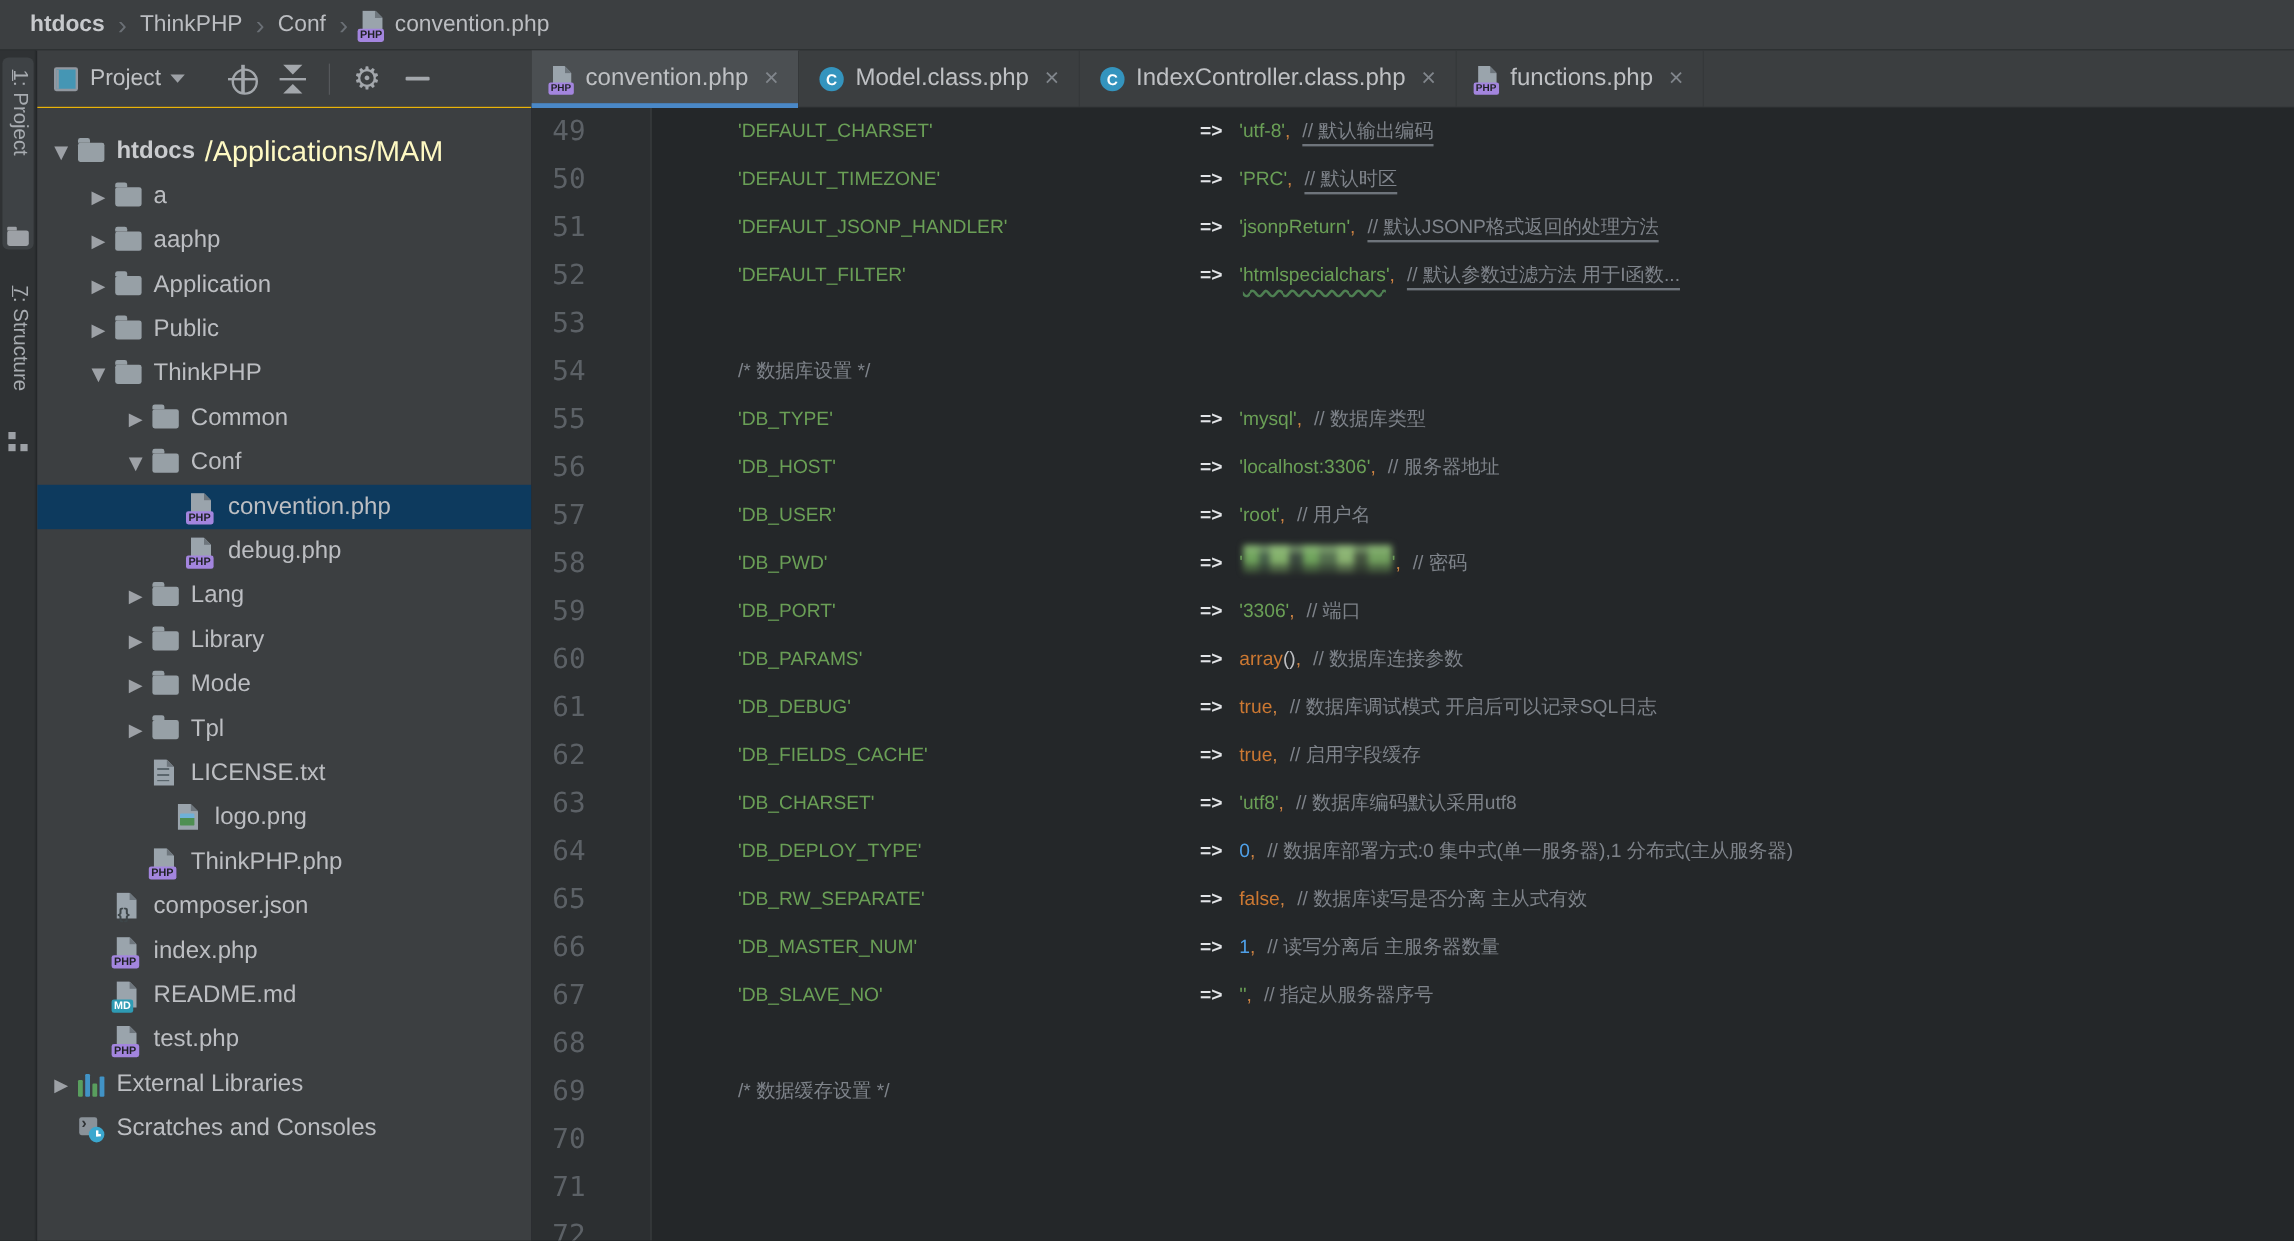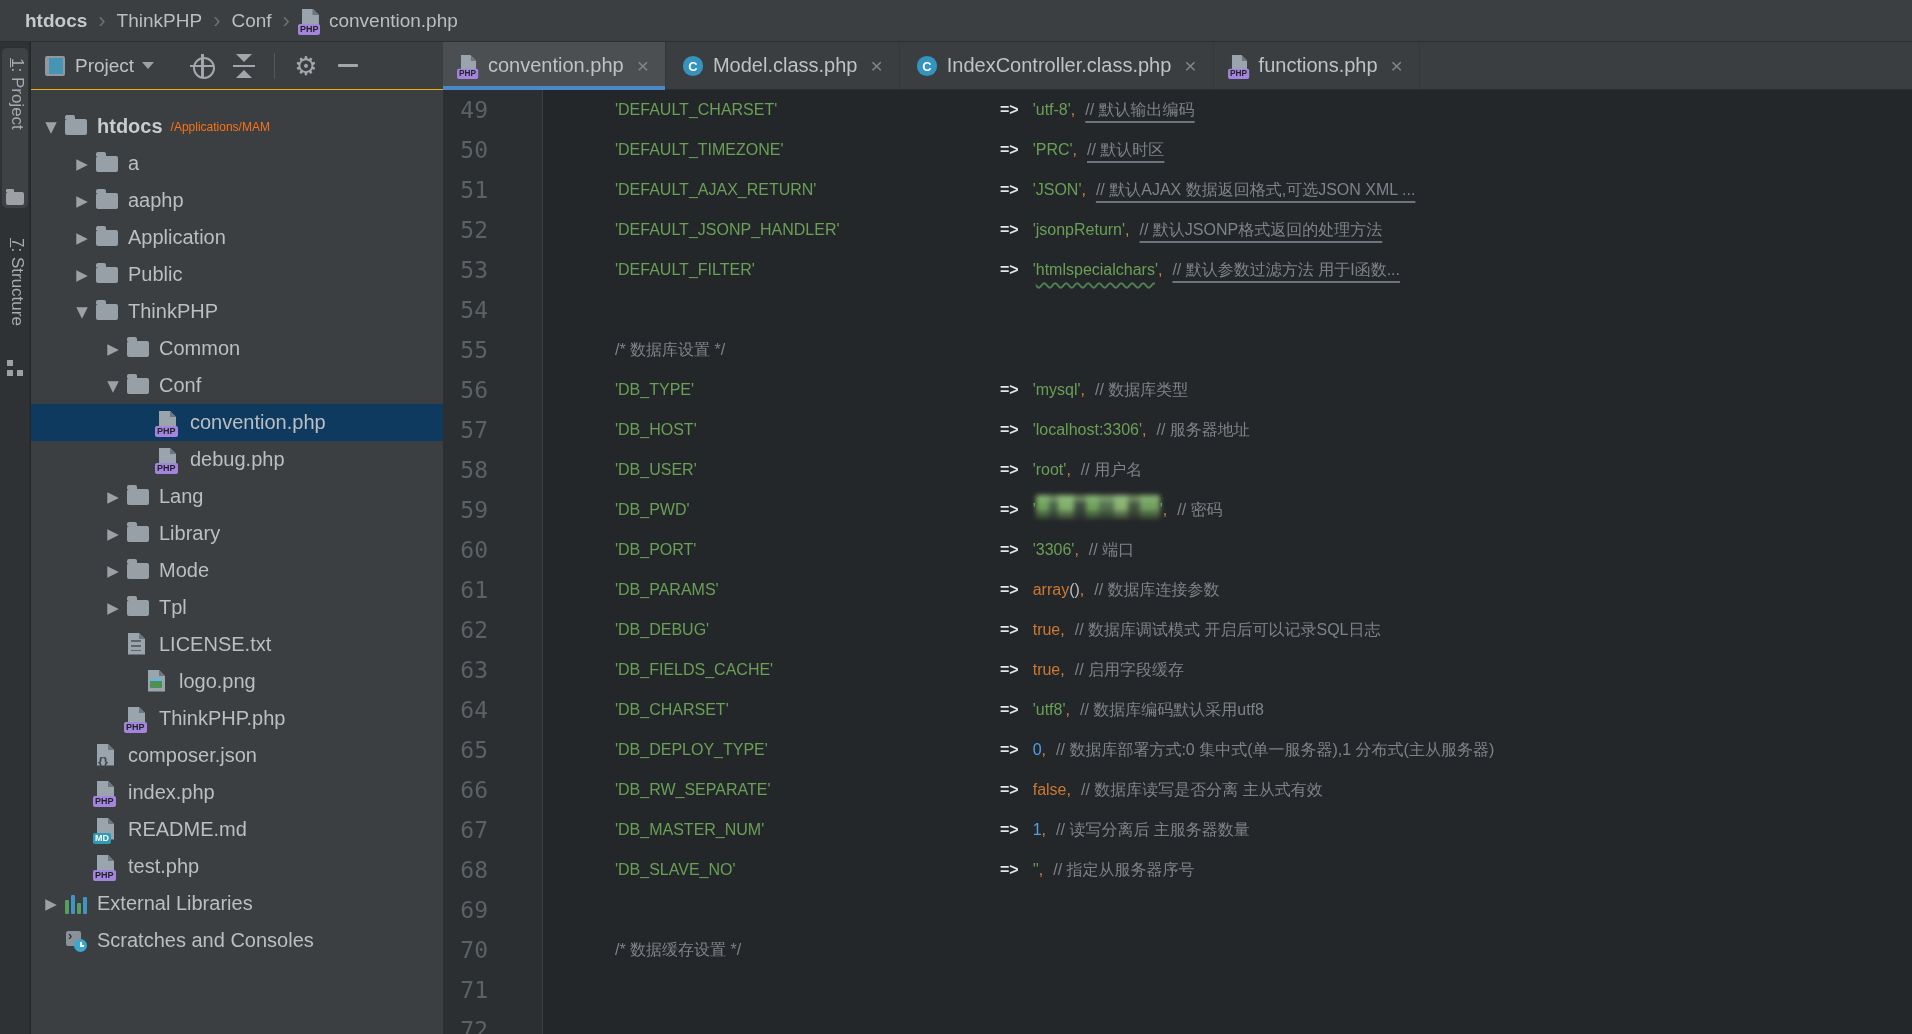--- a/index.html
+++ b/index.html
@@ -66,21 +66,21 @@
 
   
   #tree { position:relative; padding-top:18px; }
   .trow { display:flex; align-items:center; height:37px; white-space:nowrap; cursor:default; }
   .trow.selected { background:#0D3A5E; }
   .texp { width:28px; flex:none; text-align:center; color:#9DA1A6; font-size:15px;
           font-family:"DejaVu Sans", sans-serif; }
   .ticon { width:30px; flex:none; display:flex; align-items:center; }
   .tlabel { color:#BCBEC2; font-size:20px; margin-left:2px; }
   .tlabel.bold { font-weight:bold; color:#C9CBCE; }
-  .tsuffix { color:#f97316; font-size:12px; margin-left:8px; }
+  .tsuffix { color:#fef9c3; font-size:24px; margin-left:8px; }
 
   
   .t-folder { width:22px; height:16px; background:#97A0A6; border-radius:2px; position:relative; }
   .t-folder::before { content:""; position:absolute; left:0; top:-4px; width:10px; height:4px;
           background:#97A0A6; border-radius:2px 2px 0 0; }
   .fico { position:relative; width:20px; height:24px; flex:none; }
   .fico .page { position:absolute; left:1px; top:0; width:17px; height:22px; background:#9AA4AC;
           clip-path:polygon(0 0, 62% 0, 100% 30%, 100% 100%, 0 100%); }
   .fico .fold { position:absolute; left:11.5px; top:0; width:6.5px; height:6.6px; background:#6E767D;
           clip-path:polygon(0 0, 100% 100%, 0 100%); }
@@ -471,21 +471,20 @@
             <div class="ln">67</div>
             <div class="ln">68</div>
             <div class="ln">69</div>
             <div class="ln">70</div>
             <div class="ln">71</div>
             <div class="ln">72</div>
           </div>
         <div id="code">
             <div class="cl"><span class="kfield"><span class="tok-str">'DEFAULT_CHARSET'</span></span><span class="tok-arrow">=&gt;</span><span class="tok-str">'utf-8'</span><span class="tok-comma">,</span><span class="tok-cmt underlined">// 默认输出编码</span></div>
             <div class="cl"><span class="kfield"><span class="tok-str">'DEFAULT_TIMEZONE'</span></span><span class="tok-arrow">=&gt;</span><span class="tok-str">'PRC'</span><span class="tok-comma">,</span><span class="tok-cmt underlined">// 默认时区</span></div>
-            <div class="cl"><span class="kfield"><span class="tok-str">'DEFAULT_AJAX_RETURN'</span></span><span class="tok-arrow">=&gt;</span><span class="tok-str">'JSON'</span><span class="tok-comma">,</span><span class="tok-cmt underlined">// 默认AJAX 数据返回格式,可选JSON XML ...</span></div>
             <div class="cl"><span class="kfield"><span class="tok-str">'DEFAULT_JSONP_HANDLER'</span></span><span class="tok-arrow">=&gt;</span><span class="tok-str">'jsonpReturn'</span><span class="tok-comma">,</span><span class="tok-cmt underlined">// 默认JSONP格式返回的处理方法</span></div>
             <div class="cl"><span class="kfield"><span class="tok-str">'DEFAULT_FILTER'</span></span><span class="tok-arrow">=&gt;</span><span class="tok-str">'</span><span class="tok-str wavy">htmlspecialchars</span><span class="tok-str">'</span><span class="tok-comma">,</span><span class="tok-cmt underlined">// 默认参数过滤方法 用于I函数...</span></div>
             <div class="cl"></div>
             <div class="cl"><span class="tok-cmt first">/* 数据库设置 */</span></div>
             <div class="cl"><span class="kfield"><span class="tok-str">'DB_TYPE'</span></span><span class="tok-arrow">=&gt;</span><span class="tok-str">'mysql'</span><span class="tok-comma">,</span><span class="tok-cmt">// 数据库类型</span></div>
             <div class="cl"><span class="kfield"><span class="tok-str">'DB_HOST'</span></span><span class="tok-arrow">=&gt;</span><span class="tok-str">'localhost:3306'</span><span class="tok-comma">,</span><span class="tok-cmt">// 服务器地址</span></div>
             <div class="cl"><span class="kfield"><span class="tok-str">'DB_USER'</span></span><span class="tok-arrow">=&gt;</span><span class="tok-str">'root'</span><span class="tok-comma">,</span><span class="tok-cmt">// 用户名</span></div>
             <div class="cl"><span class="kfield"><span class="tok-str">'DB_PWD'</span></span><span class="tok-arrow">=&gt;</span><span class="tok-str">'</span><span class="mosaic"></span><span class="tok-str">'</span><span class="tok-comma">,</span><span class="tok-cmt">// 密码</span></div>
             <div class="cl"><span class="kfield"><span class="tok-str">'DB_PORT'</span></span><span class="tok-arrow">=&gt;</span><span class="tok-str">'3306'</span><span class="tok-comma">,</span><span class="tok-cmt">// 端口</span></div>
             <div class="cl"><span class="kfield"><span class="tok-str">'DB_PARAMS'</span></span><span class="tok-arrow">=&gt;</span><span class="tok-kw">array</span><span class="tok-pln">()</span><span class="tok-comma">,</span><span class="tok-cmt">// 数据库连接参数</span></div>

